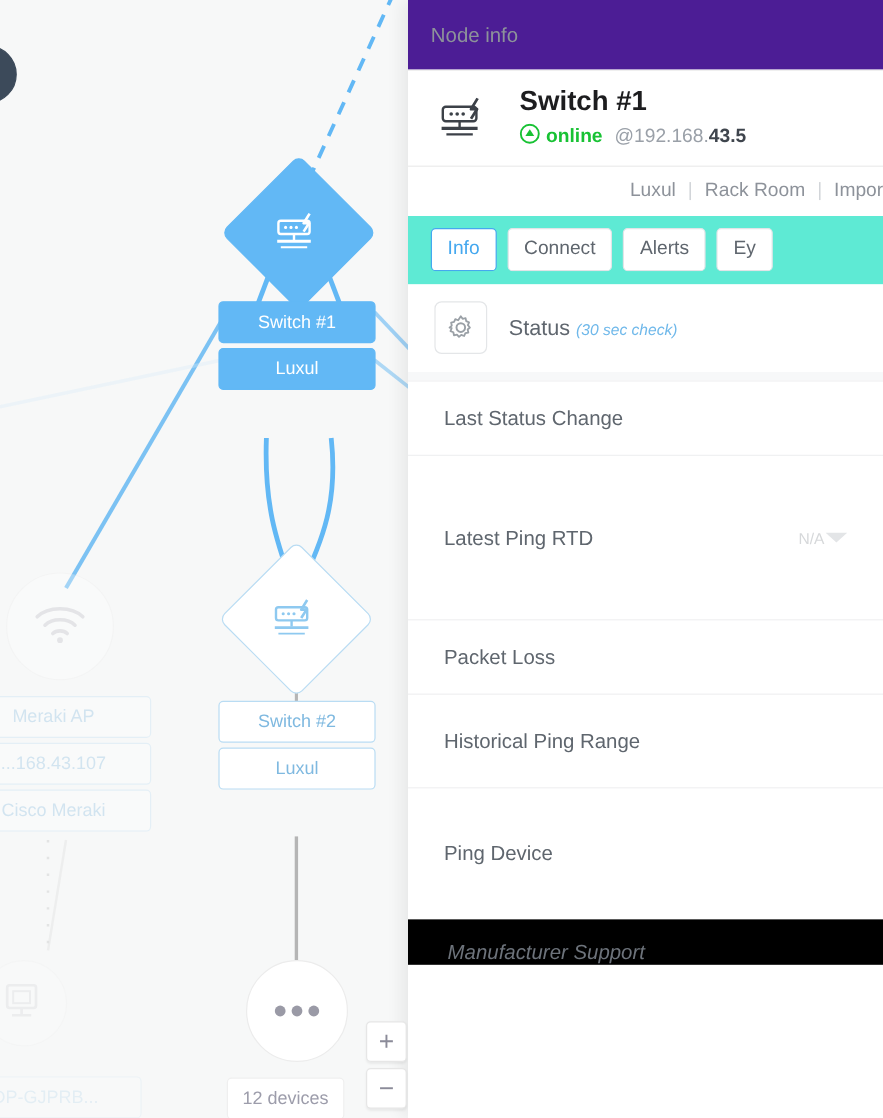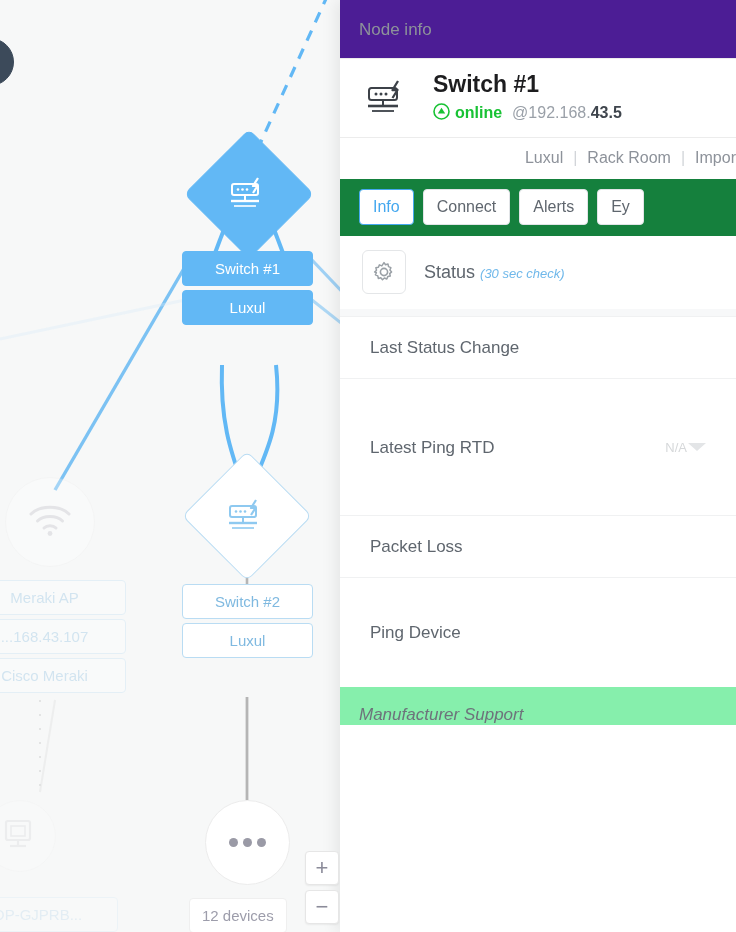--- a/index.html
+++ b/index.html
@@ -187,21 +187,21 @@
     align-items: center;
     gap: 10px;
     padding: 11px 0 12px 0;
     font-size: 16px;
     color: #8d929a;
     white-space: nowrap;
     overflow: hidden;
   }
   .meta-sep { color: #d2d5d9; }
 
-  .tabs-shell { background: #15803d; padding: 10px 0 11px 0; }
+  .tabs-shell { background: #5eead4; padding: 10px 0 11px 0; }
   .tabs {
     display: flex;
     gap: 9px;
     padding-left: 19px;
     overflow: hidden;
   }
   .tab {
     border: 1px solid #e1e4e7;
     background: #ffffff;
     border-radius: 4px;
@@ -244,22 +244,22 @@
     width: 0; height: 0;
     border-left: 9px solid transparent;
     border-right: 9px solid transparent;
     border-top: 8px solid #e3e5e7;
   }
 
   .section-note {
     color: #6d737b;
     font-style: italic;
     font-size: 17px;
-    padding: 18px 0 0 19px;
-    background: #86efac;
+    padding: 18px 0 0 33px;
+    background: #000000;
   }
 
   .gear-row {
     background: #ffffff;
     display: flex;
     align-items: center;
     gap: 18px;
     padding: 14px 0 15px 22px;
   }
   .gear-box {
@@ -463,20 +463,23 @@
       <div class="info-row" style="height:137px;">
         <span class="row-label">Latest Ping RTD</span>
         <span class="row-value">
           <span>N/A</span>
           <span class="row-caret"></span>
         </span>
       </div>
       <div class="info-row" style="height:62px;">
         <span class="row-label">Packet Loss</span>
       </div>
+      <div class="info-row" style="height:78px;">
+        <span class="row-label">Historical Ping Range</span>
+      </div>
       <div class="info-row" style="height:110px;">
         <span class="row-label">Ping Device</span>
       </div>
     </div>
 
     <div class="section-note">Manufacturer Support</div>
   </div>
 </div>
 
 </body></html>

